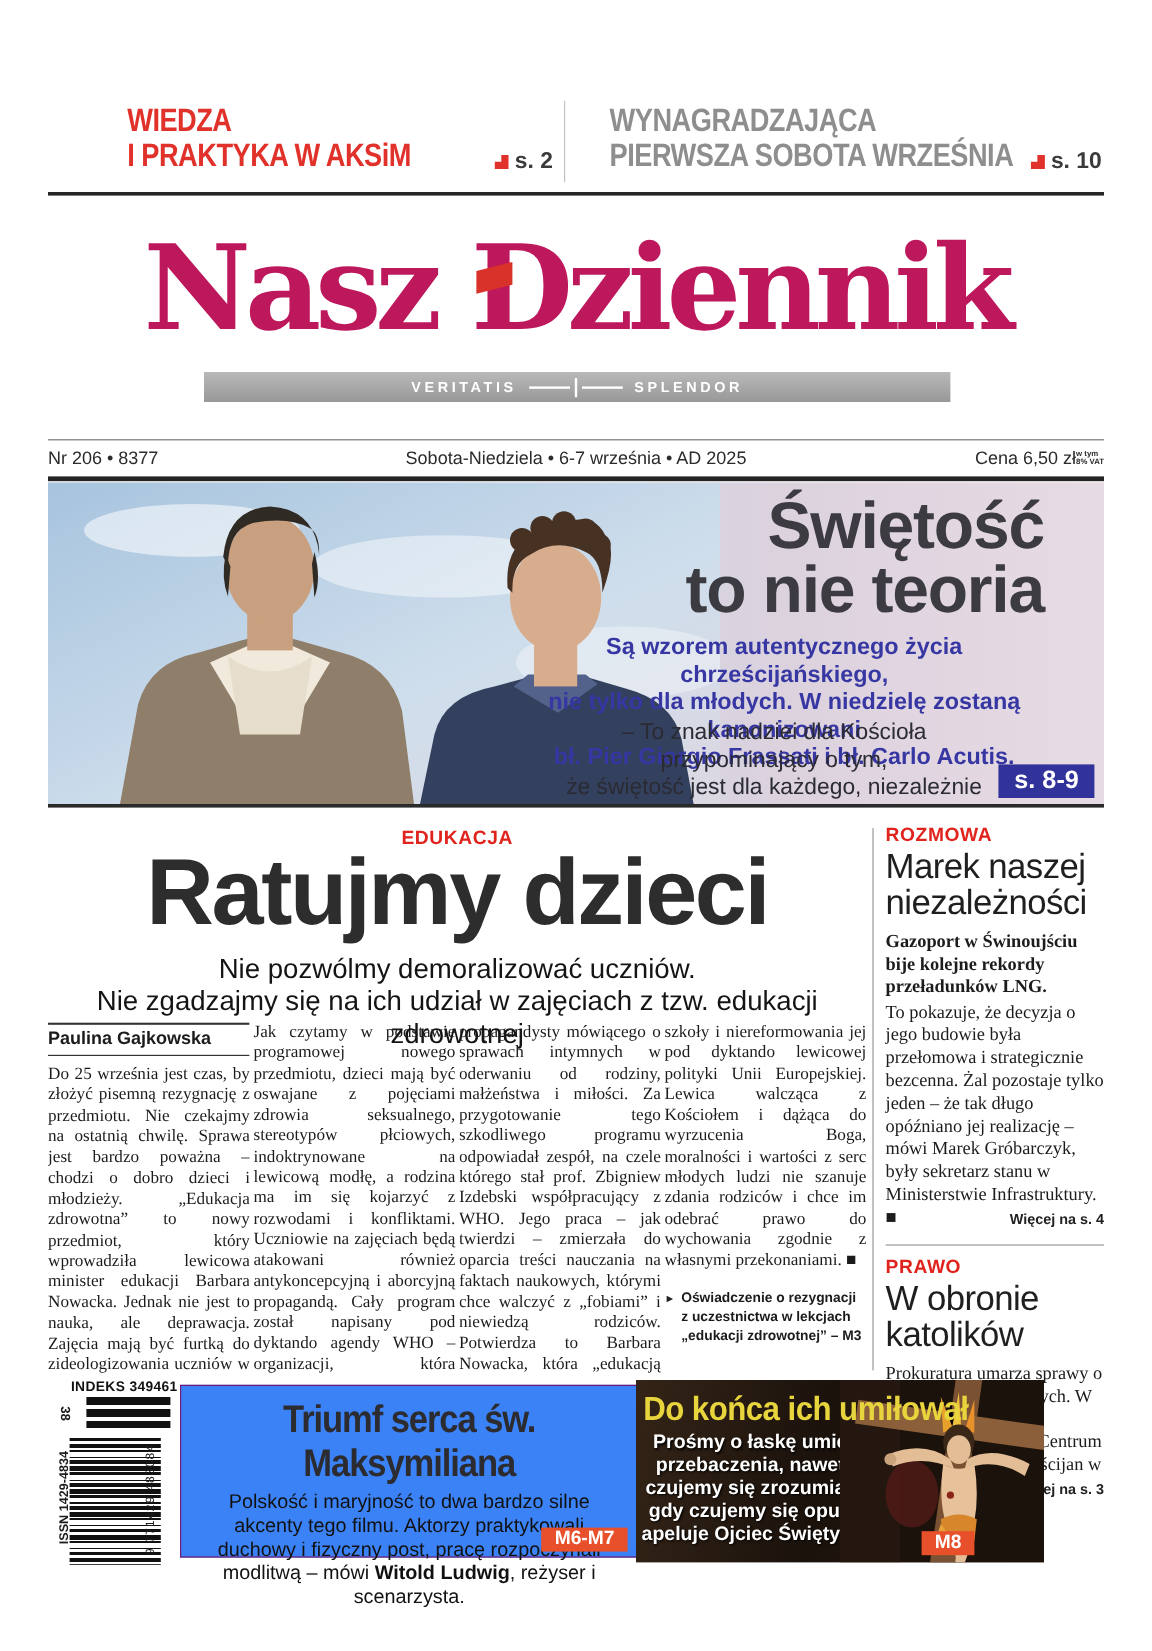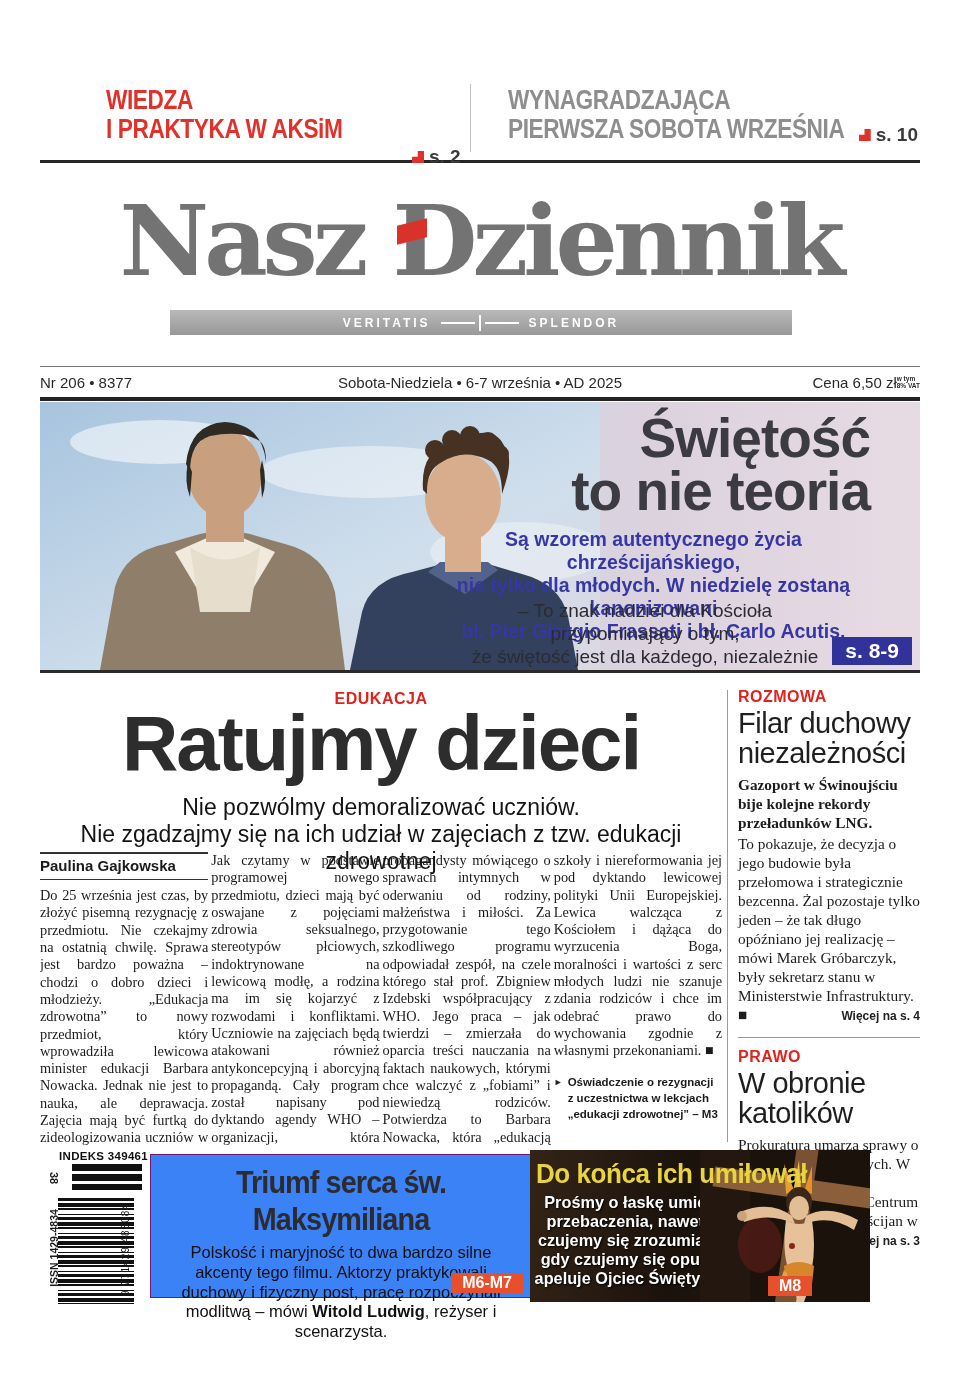--- a/index.html
+++ b/index.html
@@ -9,28 +9,28 @@
   
   .hdr{position:absolute;left:40px;right:40px;top:82px;height:78px;border-bottom:3px solid #262626;}
   .hdr-block{position:absolute;top:4px;font-weight:bold;font-size:27px;line-height:1.08;
              letter-spacing:-0.5px;transform:scaleX(0.84);transform-origin:left;white-space:nowrap;}
   .hdr-left{left:66px;color:#e0312a;}
   .hdr-right{left:468px;color:#8e8e8e;}
   .pmark{position:absolute;display:flex;align-items:center;gap:5px;font-weight:bold;
          font-size:19px;color:#3a3a3a;}
   .pmark .sq{width:12px;height:12px;background:#e0312a;
              clip-path:polygon(0 48%,48% 48%,48% 0,100% 0,100% 100%,0 100%);}
-  .pm-left{left:372px;top:42px;margin-top:22px;}
+  .pm-left{left:372px;top:42px;}
   .pm-right{right:2px;top:42px;}
   .hdr-vline{position:absolute;left:430px;top:2px;bottom:8px;width:1px;background:#c4c4c4;}
 
   
   .masthead{position:absolute;left:0;top:190px;width:100%;text-align:center;
             font-family:"DejaVu Serif",serif;font-weight:bold;font-size:98px;
-            letter-spacing:-5px;color:#737373;line-height:1.05;}
+            letter-spacing:-5px;color:#be185d;line-height:1.05;}
   .mast-word2{position:relative;display:inline-block;}
   .mast-flag{position:absolute;left:4px;top:32px;width:30px;height:19px;background:#d8322b;
              transform:skewY(-14deg);}
   .ribbon{position:absolute;left:170px;right:168px;top:310px;height:25px;
           background:linear-gradient(180deg,#b9b9b9,#989898);
           display:flex;align-items:center;justify-content:center;gap:10px;}
   .ribbon-txt{color:#ffffff;font-weight:bold;font-size:12px;letter-spacing:3px;}
   .ribbon-dash{width:34px;height:2px;background:#ffffff;}
   .ribbon-vline{width:2px;height:16px;background:#ffffff;margin:0 -6px;}
 
@@ -244,21 +244,21 @@
         <span>Oświadczenie o rezygnacji z uczestnictwa w lekcjach „edukacji zdrowotnej” – M3</span>
       </div>
 
     </div>
   </div>
 
   <div class="vrule"></div>
 
   <div class="rail">
     <div class="kicker">ROZMOWA</div>
-    <h2>Filar duchowy niezależności</h2>
+    <h2>Marek naszej niezależności</h2>
     <div class="lead">Gazoport w Świnoujściu bije kolejne rekordy przeładunków LNG.</div>
     <div class="rbody">To pokazuje, że decyzja o jego budowie była przełomowa i strategicznie bezcenna. Żal pozostaje tylko jeden – że tak długo opóźniano jej realizację – mówi Marek Gróbarczyk, były sekretarz stanu w Ministerstwie Infrastruktury. ■</div>
     <div class="more">Więcej na s. 4</div>
     <div class="rail-divider"></div>
     <div class="kicker">PRAWO</div>
     <h2>W obronie katolików</h2>
     <div class="rbody">Prokuratura umarza sprawy o obrazę uczuć religijnych. W takich wypadkach natychmiast reaguje Centrum Ochrony Praw Chrześcijan w Toruniu. □</div>
     <div class="more">Szerzej na s. 3</div>
   </div>
 

